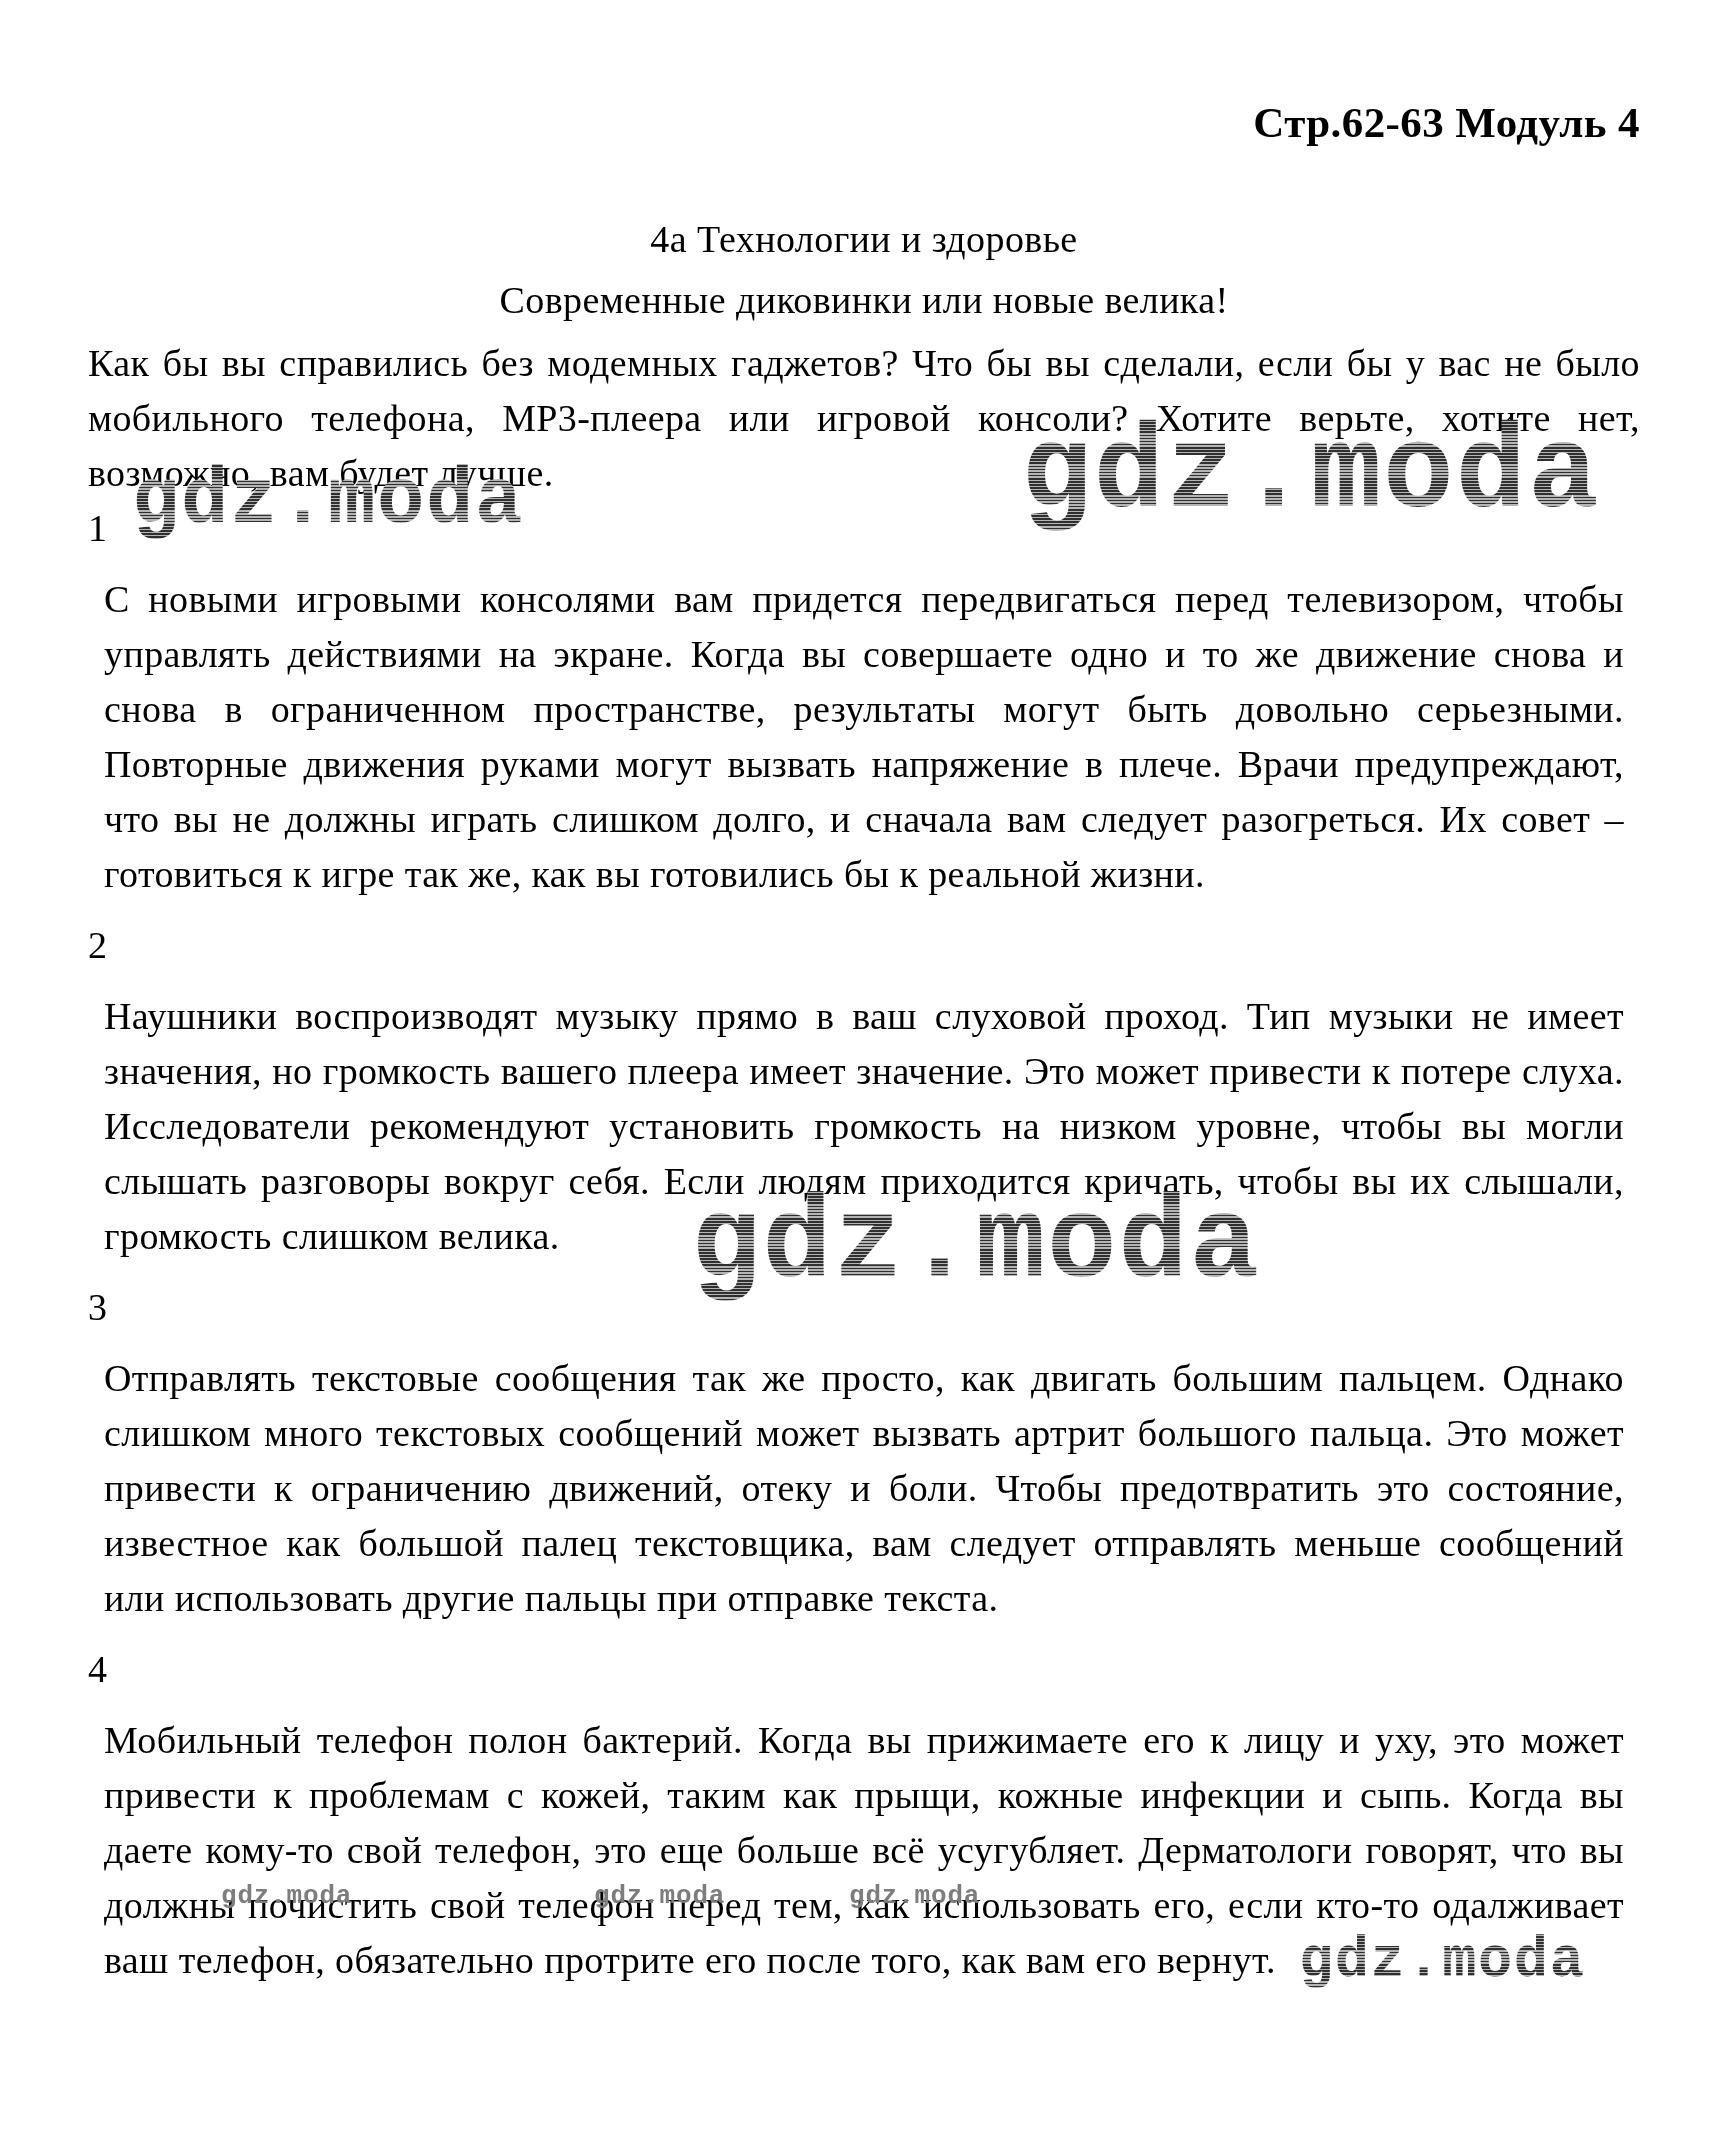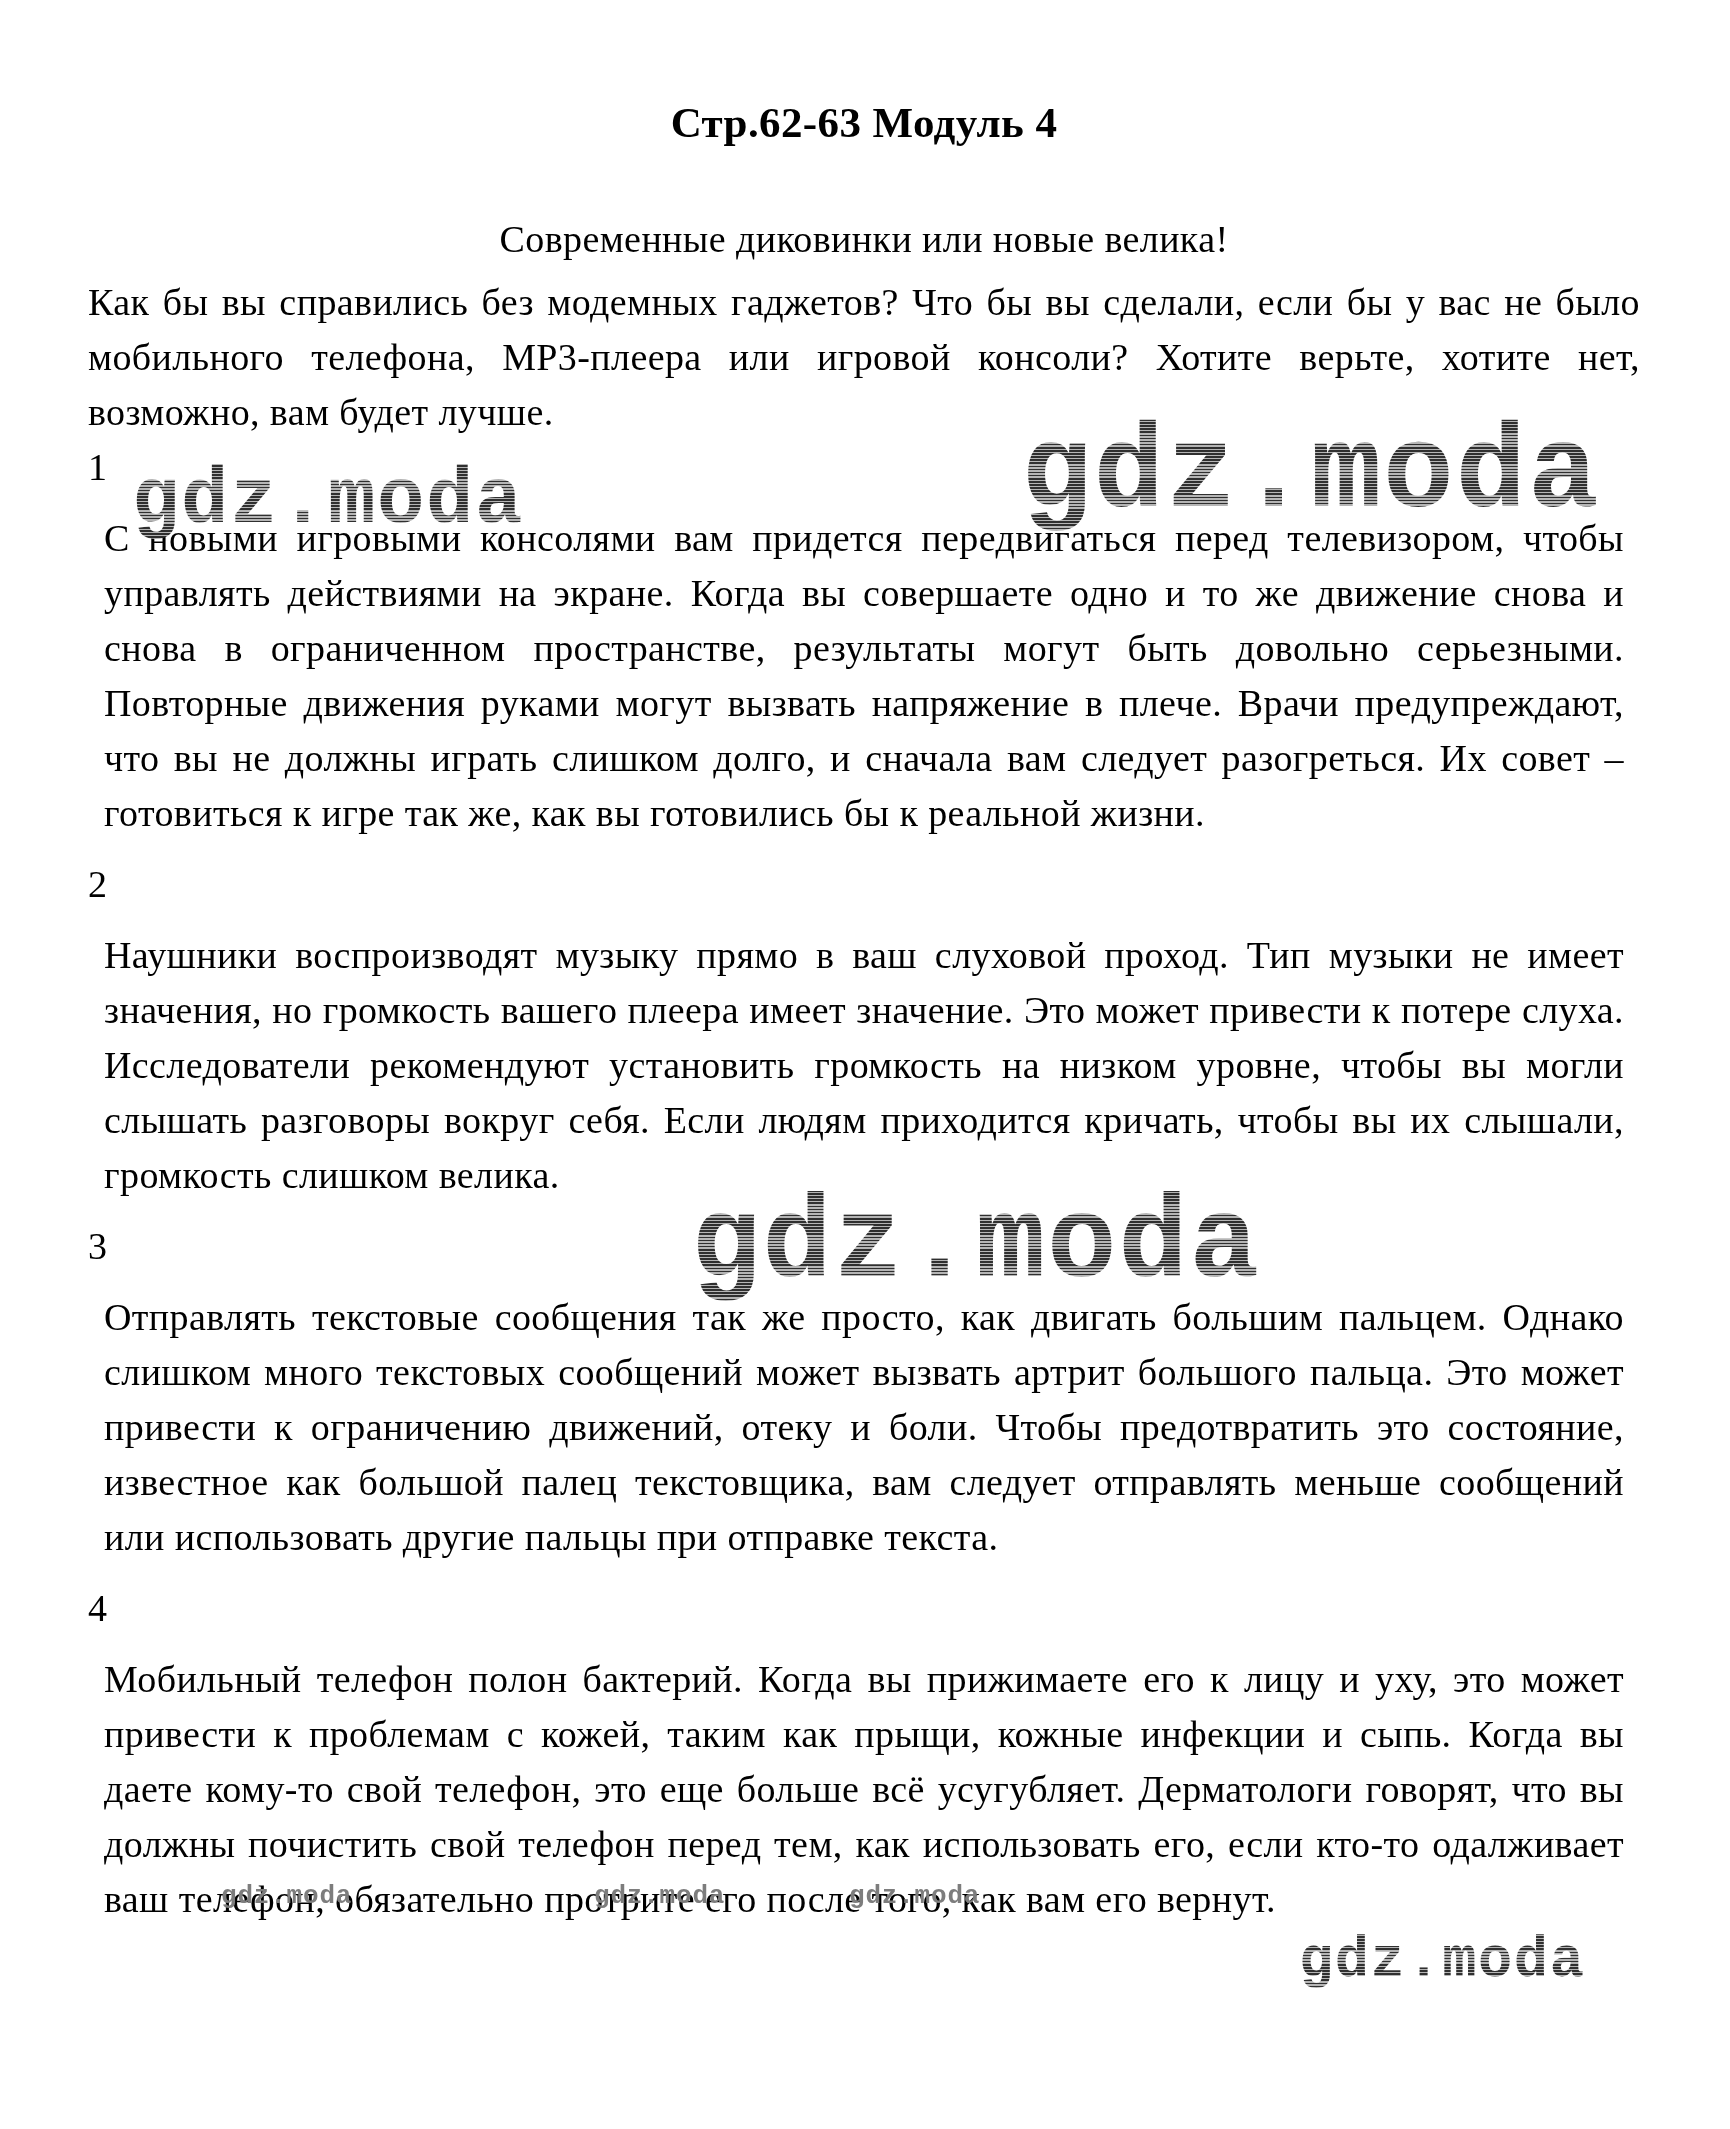--- a/index.html
+++ b/index.html
@@ -18,21 +18,21 @@
     color: #000000;
     letter-spacing: 0.4px;
     overflow: hidden;
   }
 
   .doc-header {
     font-size: 43px;
     font-weight: bold;
     line-height: 46px;
     margin: 0 0 63px 0;
-    text-align: center;
+    text-align: right;
   }
 
   .title-line {
     text-align: center;
     line-height: 61px;
     margin: 0;
   }
 
   .intro {
     text-align: justify;
@@ -82,20 +82,21 @@
   .wm--t2 { left: 594px;  top: 1883px; }
   .wm--t3 { left: 849px; top: 1883px; }
 </style>
 </head>
 <body>
 
 <div class="page">
 
   <div class="doc-header">Стр.62-63 Модуль 4</div>
 
+  <div class="title-line">4а Технологии и здоровье</div>
 
   <div class="title-line">Современные диковинки или новые велика!</div>
 
   <p class="intro">Как бы вы справились без модемных гаджетов? Что бы вы сделали, если бы у вас не было мобильного телефона, MP3-плеера или игровой консоли? Хотите верьте, хотите нет, возможно, вам будет лучше.</p>
 
   <div class="section">
     <div class="section-num">1</div>
     <p class="section-text">С новыми игровыми консолями вам придется передвигаться перед телевизором, чтобы управлять действиями на экране. Когда вы совершаете одно и то же движение снова и снова в ограниченном пространстве, результаты могут быть довольно серьезными. Повторные движения руками могут вызвать напряжение в плече. Врачи предупреждают, что вы не должны играть слишком долго, и сначала вам следует разогреться. Их совет – готовиться к игре так же, как вы готовились бы к реальной жизни.</p>
   </div>
 

